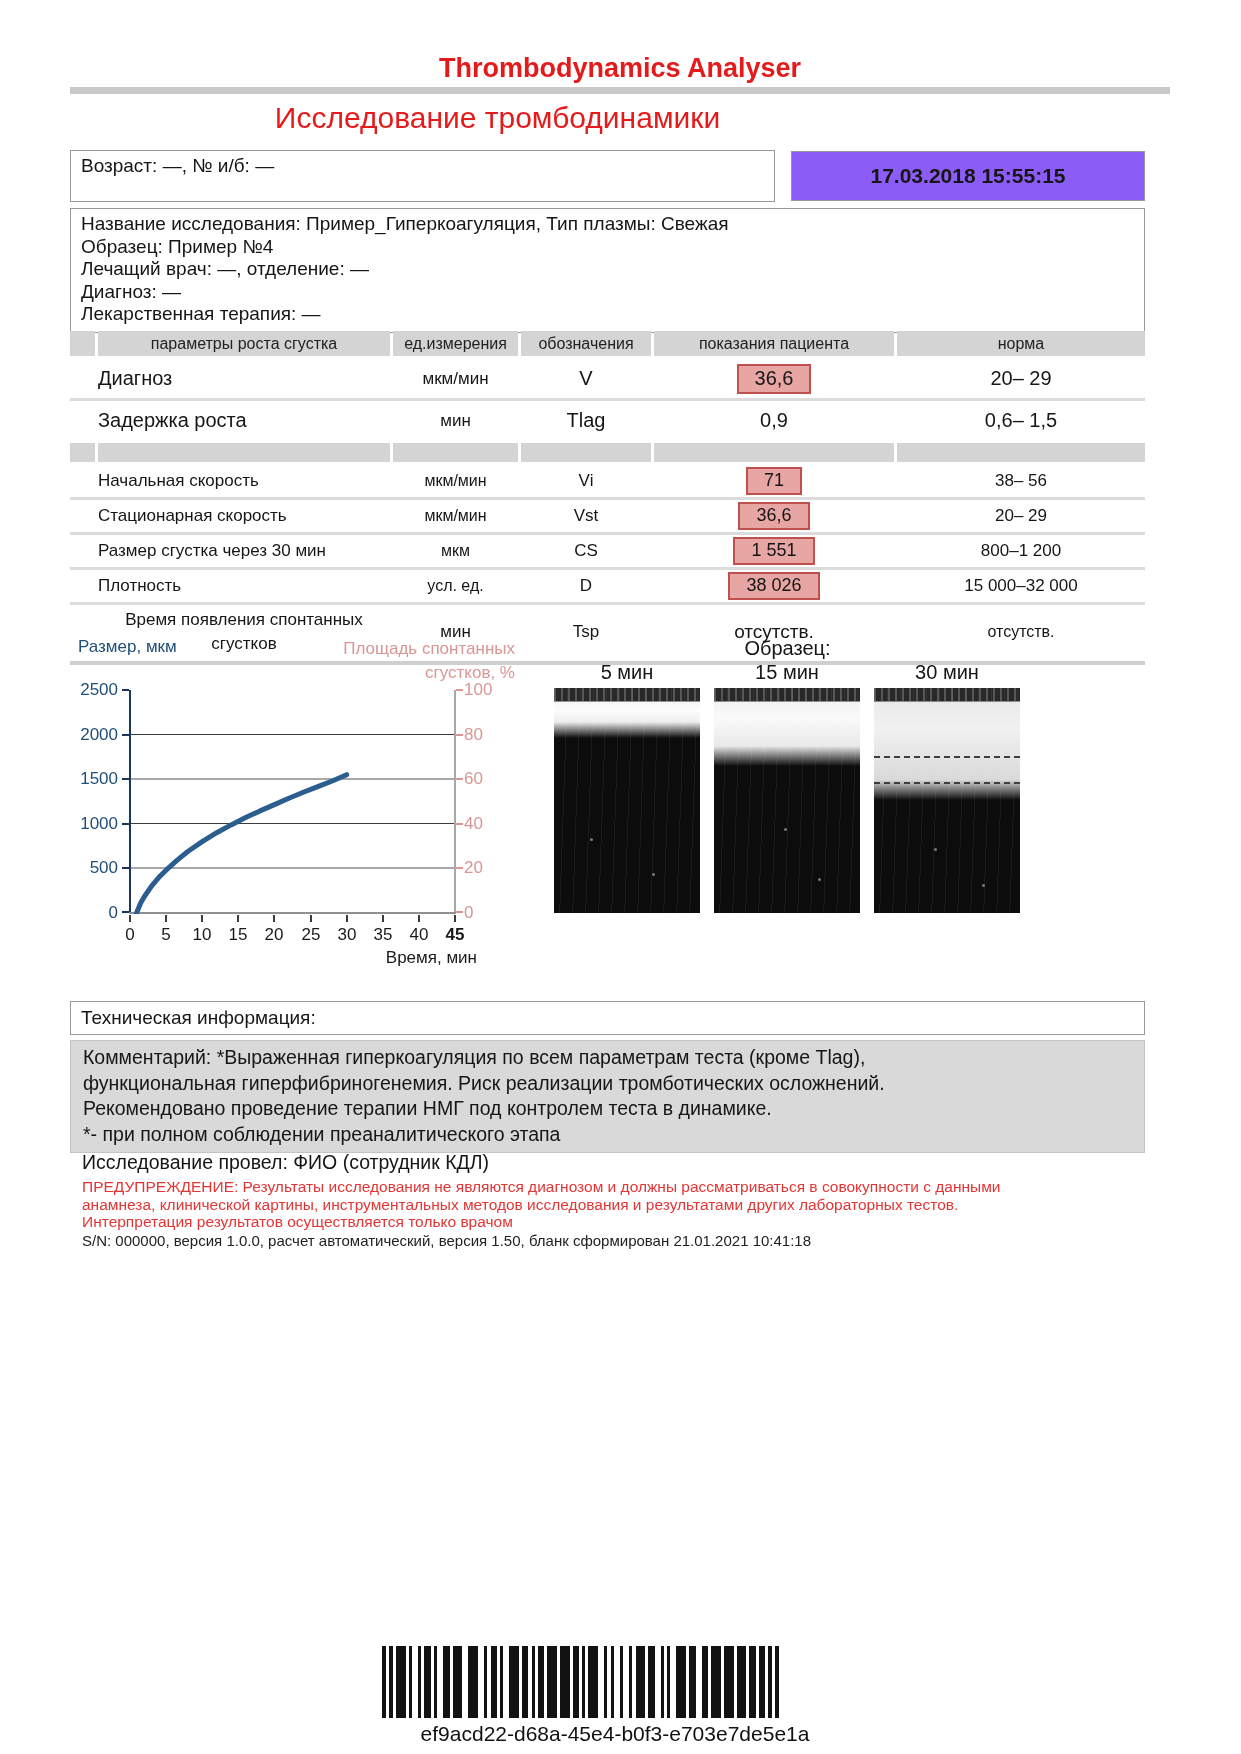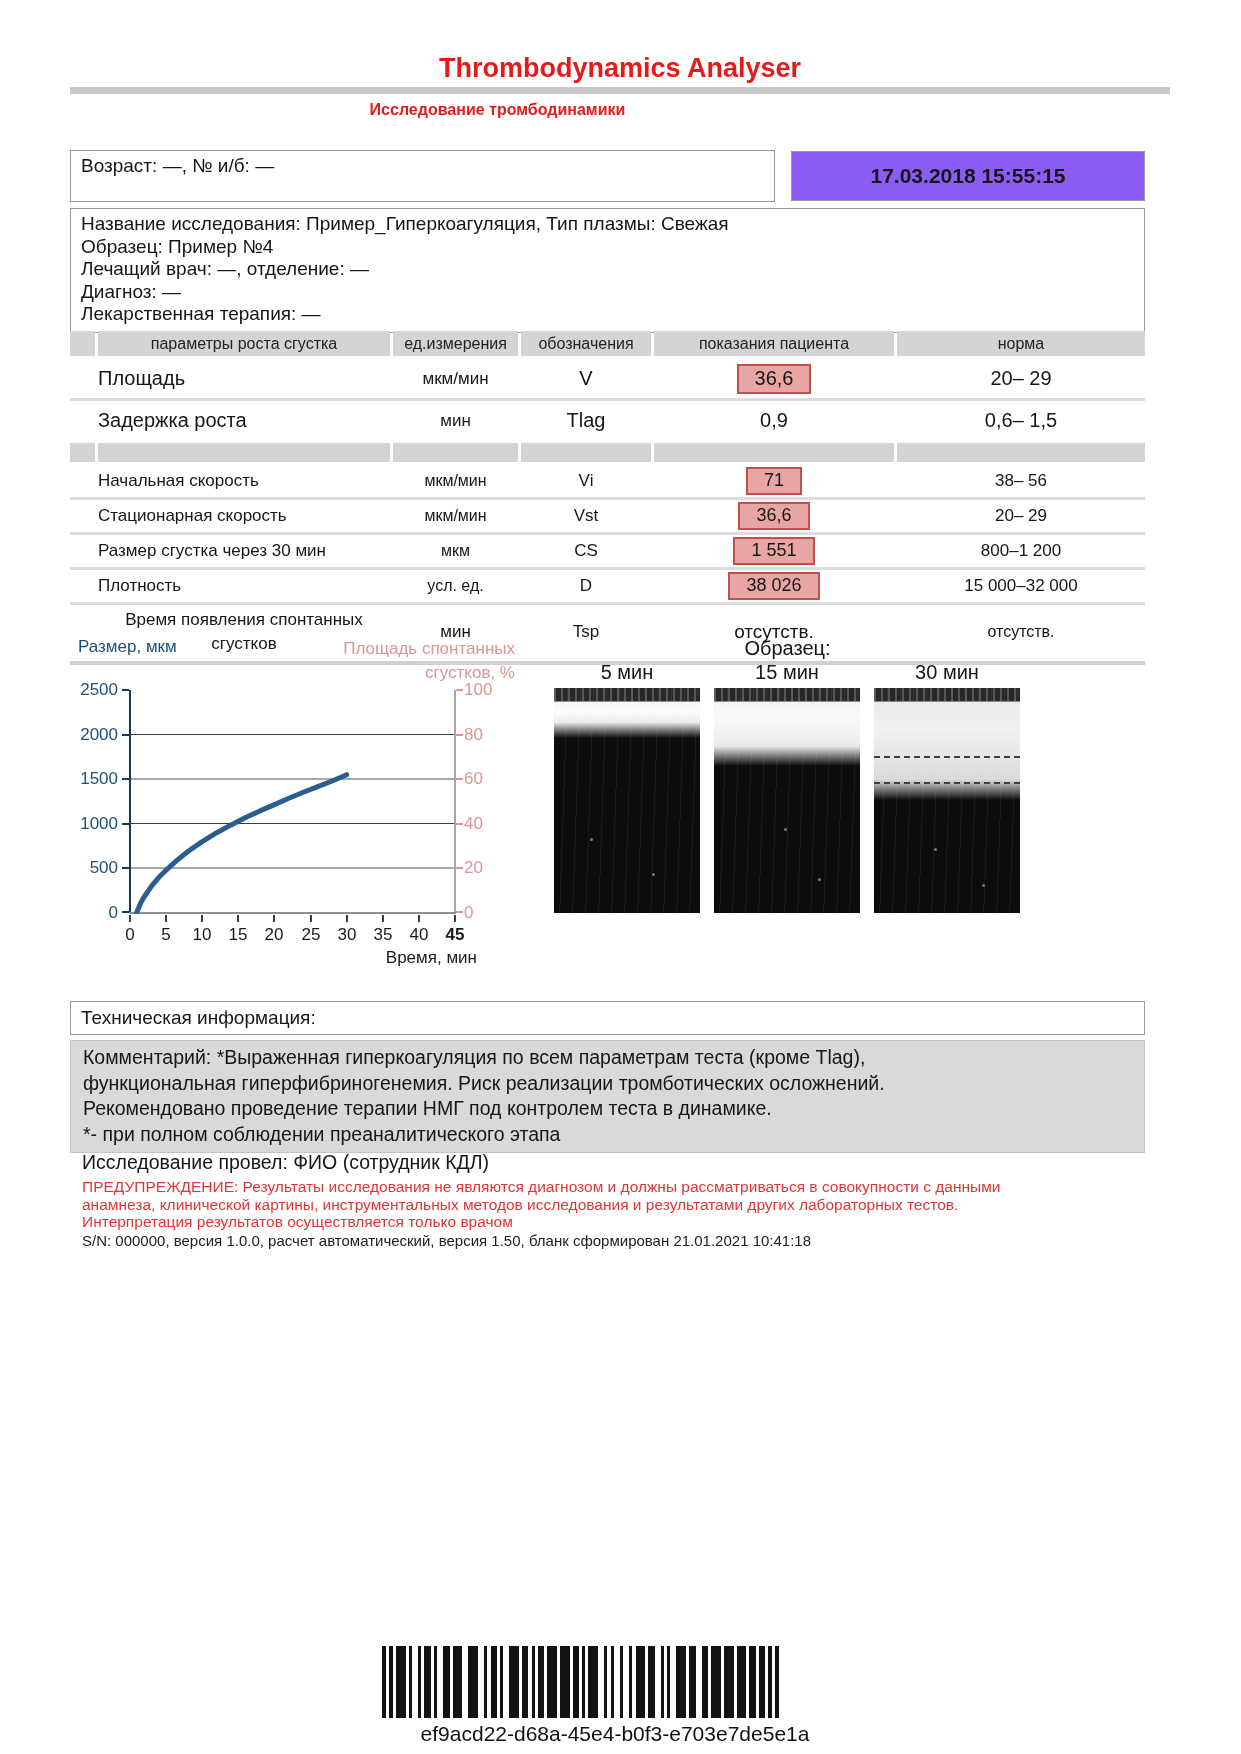--- a/index.html
+++ b/index.html
@@ -3,21 +3,21 @@
 <meta charset="utf-8">
 <style>
   html,body{margin:0;padding:0;background:#fff;}
   .page{position:relative;width:1241px;height:1754px;background:#ffffff;
         font-family:"Liberation Sans",sans-serif;color:#161616;overflow:hidden;}
   .abs{position:absolute;}
 
   
   .app-title{left:0;top:53px;width:1240px;text-align:center;font-size:27px;font-weight:bold;color:#e51b1b;}
   .title-rule{left:70px;top:87px;width:1100px;height:7px;background:#c9c9c9;}
-  .report-title{left:0;top:101px;width:995px;text-align:center;font-size:16px;font-weight:bold;color:#e51b1b;}
+  .report-title{left:0;top:101px;width:995px;text-align:center;font-size:30px;font-weight:normal;color:#e51b1b;}
 
   
   .patient-box{left:70px;top:150px;width:705px;height:52px;border:1px solid #989898;
                font-size:19px;line-height:23px;padding:3px 0 0 10px;box-sizing:border-box;}
   .date-box{left:791px;top:151px;width:354px;height:50px;background:#8b5cf6;border:1px solid #989898;
             box-sizing:border-box;text-align:center;font-size:21px;font-weight:bold;line-height:48px;}
   .study-box{left:70px;top:208px;width:1075px;border:1px solid #989898;box-sizing:border-box;
              font-size:19px;line-height:22.5px;padding:4px 0 6px 10px;}
 
   
@@ -119,21 +119,21 @@
       <div></div>
       <div>параметры роста сгустка</div>
       <div>ед.измерения</div>
       <div>обозначения</div>
       <div>показания пациента</div>
       <div>норма</div>
     </div>
     <div class="gapw"></div>
 
     <div class="trow row-lg">
-      <div class="cell-param">Площадь</div>
+      <div class="cell-param">Диагноз</div>
       <div class="cc u">мкм/мин</div>
       <div class="cc">V</div>
       <div class="cc"><span class="hl">36,6</span></div>
       <div class="cc">20– 29</div>
     </div>
     <div class="sep"></div>
 
     <div class="trow row-lg">
       <div class="cell-param">Задержка роста</div>
       <div class="cc u">мин</div>

